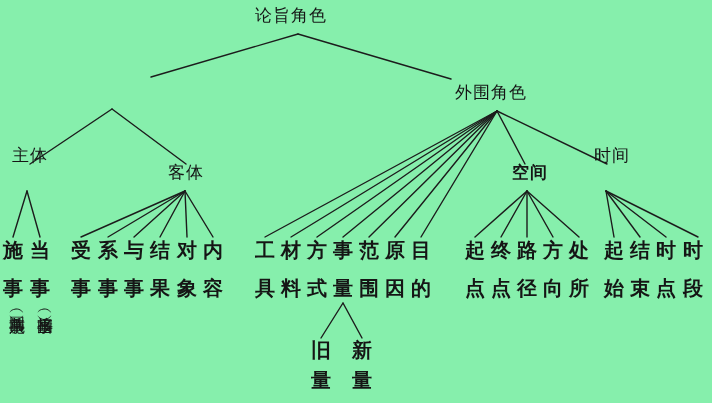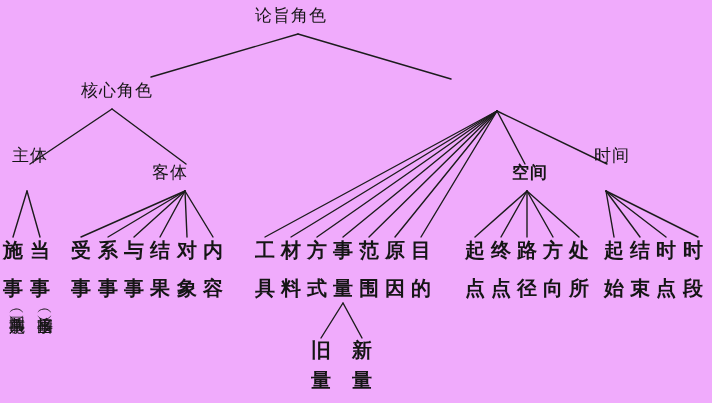--- a/index.html
+++ b/index.html
@@ -43,21 +43,21 @@
     writing-mode: vertical-rl;
     font-size: 16px;
     line-height: 20px;
     letter-spacing: 0.5px;
     font-family: "Liberation Serif", "DejaVu Serif", serif;
   }
 </style>
 </head>
 <body>
 
-<div id="canvas" style="background: #f0abfc;">
+<div id="canvas" style="background: #86efac;">
   <svg id="edges" width="712" height="403" viewBox="0 0 712 403">
       <line x1="298" y1="34" x2="151" y2="77" stroke="#1c1c1c" stroke-width="1.4" stroke-linecap="round"></line>
       <line x1="298" y1="34" x2="451" y2="79" stroke="#1c1c1c" stroke-width="1.4" stroke-linecap="round"></line>
       <line x1="112" y1="109" x2="30" y2="164" stroke="#1c1c1c" stroke-width="1.4" stroke-linecap="round"></line>
       <line x1="112" y1="109" x2="186" y2="164" stroke="#1c1c1c" stroke-width="1.4" stroke-linecap="round"></line>
       <line x1="27" y1="191" x2="13" y2="237" stroke="#1c1c1c" stroke-width="1.4" stroke-linecap="round"></line>
       <line x1="27" y1="191" x2="40" y2="237" stroke="#1c1c1c" stroke-width="1.4" stroke-linecap="round"></line>
       <line x1="185" y1="191" x2="81" y2="237" stroke="#1c1c1c" stroke-width="1.4" stroke-linecap="round"></line>
       <line x1="185" y1="191" x2="108" y2="237" stroke="#1c1c1c" stroke-width="1.4" stroke-linecap="round"></line>
       <line x1="185" y1="191" x2="134" y2="237" stroke="#1c1c1c" stroke-width="1.4" stroke-linecap="round"></line>
@@ -80,23 +80,23 @@
       <line x1="527" y1="191" x2="579" y2="237" stroke="#1c1c1c" stroke-width="1.4" stroke-linecap="round"></line>
       <line x1="606" y1="191" x2="614" y2="237" stroke="#1c1c1c" stroke-width="1.4" stroke-linecap="round"></line>
       <line x1="606" y1="191" x2="640" y2="237" stroke="#1c1c1c" stroke-width="1.4" stroke-linecap="round"></line>
       <line x1="606" y1="191" x2="666" y2="237" stroke="#1c1c1c" stroke-width="1.4" stroke-linecap="round"></line>
       <line x1="606" y1="191" x2="698" y2="237" stroke="#1c1c1c" stroke-width="1.4" stroke-linecap="round"></line>
       <line x1="343" y1="303" x2="321" y2="338" stroke="#1c1c1c" stroke-width="1.4" stroke-linecap="round"></line>
       <line x1="343" y1="303" x2="362" y2="338" stroke="#1c1c1c" stroke-width="1.4" stroke-linecap="round"></line>
     </svg>
 
 <div class="node internal" style="left: 291px; top: 6px; color: rgb(21, 21, 21);">论旨角色</div>
-    <div class="node internal" style="left: 117px; top: 81px; color: rgb(21, 21, 21);">核心角色</div>
+    <div class="node internal" style="left: 491px; top: 83px; color: rgb(21, 21, 21);">外围角色</div>
     <div class="node internal" style="left: 30px; top: 146px; color: rgb(21, 21, 21);">主体</div>
-    <div class="node internal" style="left: 170px; top: 163px; color: rgb(21, 21, 21);">客体</div>
+    <div class="node internal" style="left: 186px; top: 163px; color: rgb(21, 21, 21);">客体</div>
     <div class="node internal" style="left: 530px; top: 163px; color: rgb(21, 21, 21); font-weight: bold;">空间</div>
     <div class="node internal" style="left: 612px; top: 146px; color: rgb(21, 21, 21);">时间</div>
     <div class="node leaf" style="left: 13px; top: 231px; color: rgb(21, 21, 21);">施
 事</div>
     <div class="node leaf" style="left: 40px; top: 231px; color: rgb(21, 21, 21);">当
 事</div>
     <div class="node leaf" style="left: 81px; top: 231px; color: rgb(21, 21, 21);">受
 事</div>
     <div class="node leaf" style="left: 108px; top: 231px; color: rgb(21, 21, 21);">系
 事</div>

